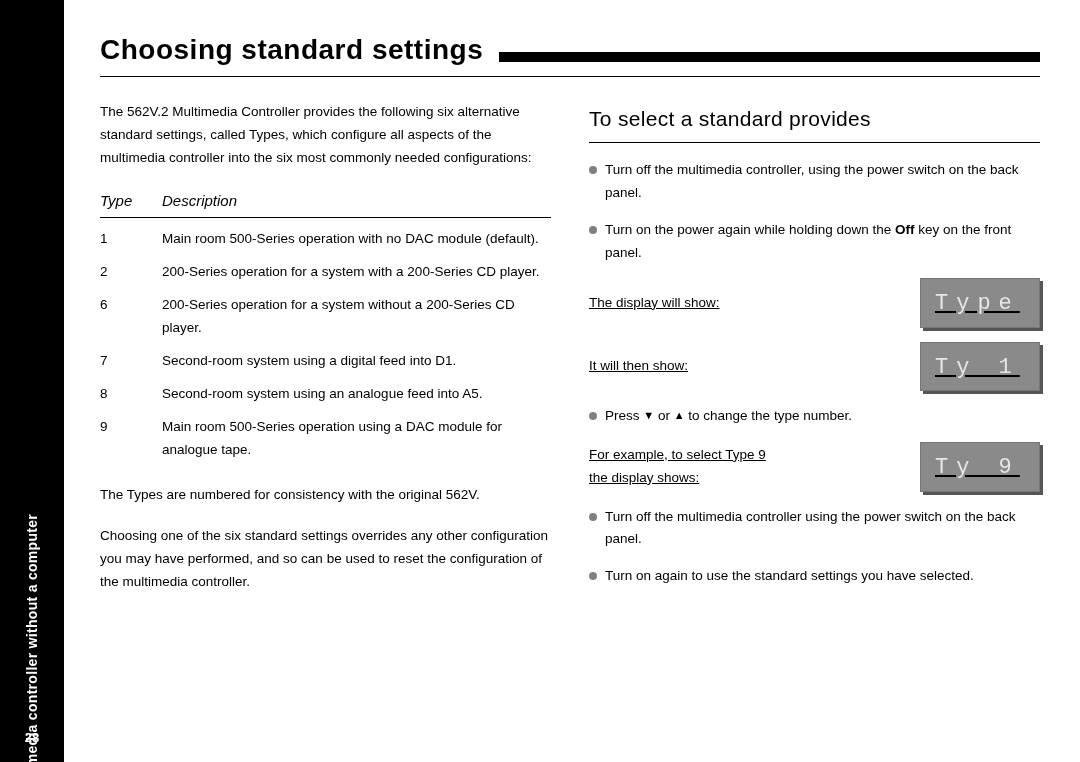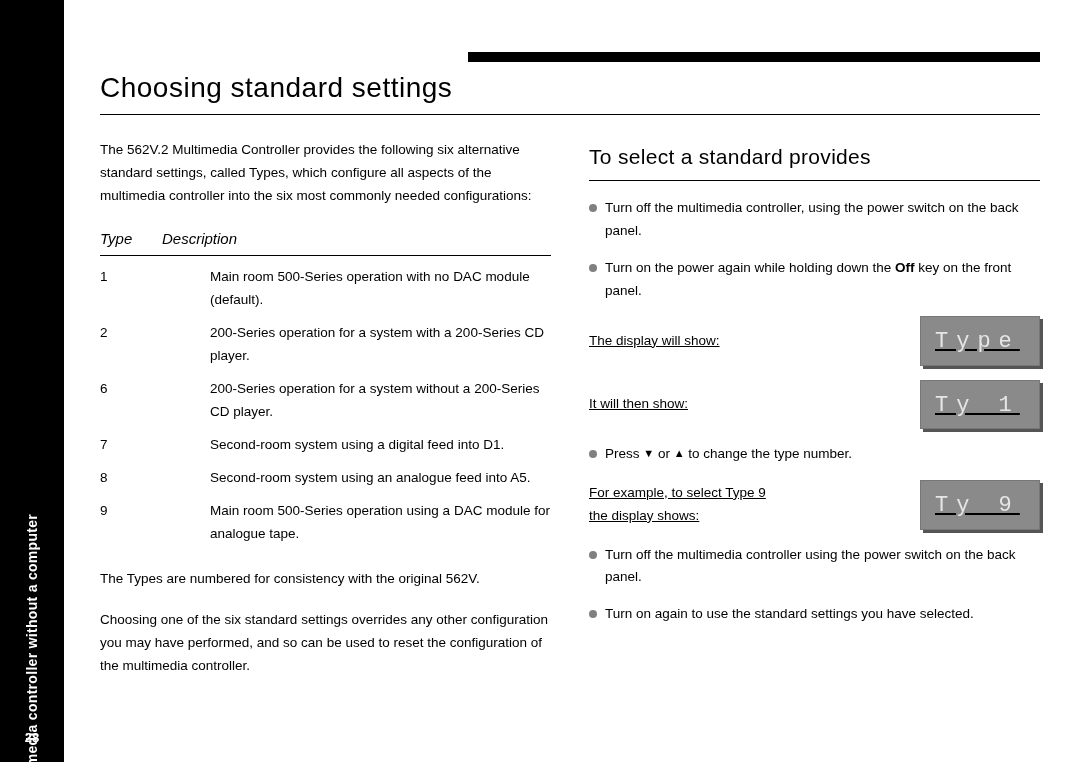--- a/index.html
+++ b/index.html
@@ -3,31 +3,31 @@
 <meta charset="utf-8">
 <style>
   * { box-sizing: border-box; margin: 0; padding: 0; }
   html, body { width: 1080px; height: 762px; background: #fff; font-family: Arial, Helvetica, sans-serif; color: #000; }
   .page { display: flex; width: 1080px; height: 762px; }
   .sidebar { width: 64px; min-width: 64px; background: #000; color: #fff; position: relative; }
   .side-rot { position: absolute; left: 50%; bottom: 40px; transform: translateX(-50%) rotate(-90deg); transform-origin: center; white-space: nowrap; font-weight: bold; font-size: 14px; letter-spacing: 0.3px; }
   .pagenum { position: absolute; left: 0; right: 0; bottom: 17px; text-align: center; font-weight: bold; font-size: 13px; }
   .content { flex: 1; padding: 34px 40px 20px 36px; }
   .heading-row { display: flex; align-items: flex-start; }
-  .main-heading { font-size: 28px; font-weight: normal; letter-spacing: 0.5px; margin-top: 38px; }
+  .main-heading { font-size: 28px; font-weight: bold; letter-spacing: 0.5px; }
   .heading-rule { flex: 1; height: 10px; background: #000; margin-left: 16px; margin-top: 18px; }
   .rule-thin { border: 0; border-top: 1px solid #000; margin-top: 10px; margin-bottom: 24px; }
   .columns { display: flex; gap: 38px; }
   .col { flex: 1; font-size: 13.5px; line-height: 1.7; }
   .intro { margin-bottom: 18px; }
   .tbl-head { display: flex; gap: 18px; font-style: italic; font-size: 15px; border-bottom: 1px solid #000; padding-bottom: 4px; margin-bottom: 10px; }
   .tbl-head .th-type { width: 44px; }
   .tbl-row { display: flex; gap: 18px; margin-bottom: 10px; }
   .tbl-row .td-type { width: 44px; }
-  .tbl-row .td-desc { flex: 1; margin-left: 48px; }
+  .tbl-row .td-desc { flex: 1; }
   .after-table { margin-top: 22px; margin-bottom: 18px; }
   .sub-heading { font-size: 21px; font-weight: normal; letter-spacing: 0.3px; margin-bottom: 5px; }
   .sub-rule { border: 0; border-top: 1.5px solid #000; margin-bottom: 16px; }
   .bullet { display: flex; gap: 8px; margin-bottom: 14px; }
   .bullet .dot { width: 8px; height: 8px; background: #808080; border-radius: 50%; margin-top: 7px; flex-shrink: 0; }
   .bullet .bt { flex: 1; }
   .inline-row { display: flex; align-items: center; justify-content: space-between; margin-bottom: 14px; gap: 10px; text-decoration: underline; }
   .inline-row .txt { flex: 1; }
   .lcd {
     background: #8a8a8a;

